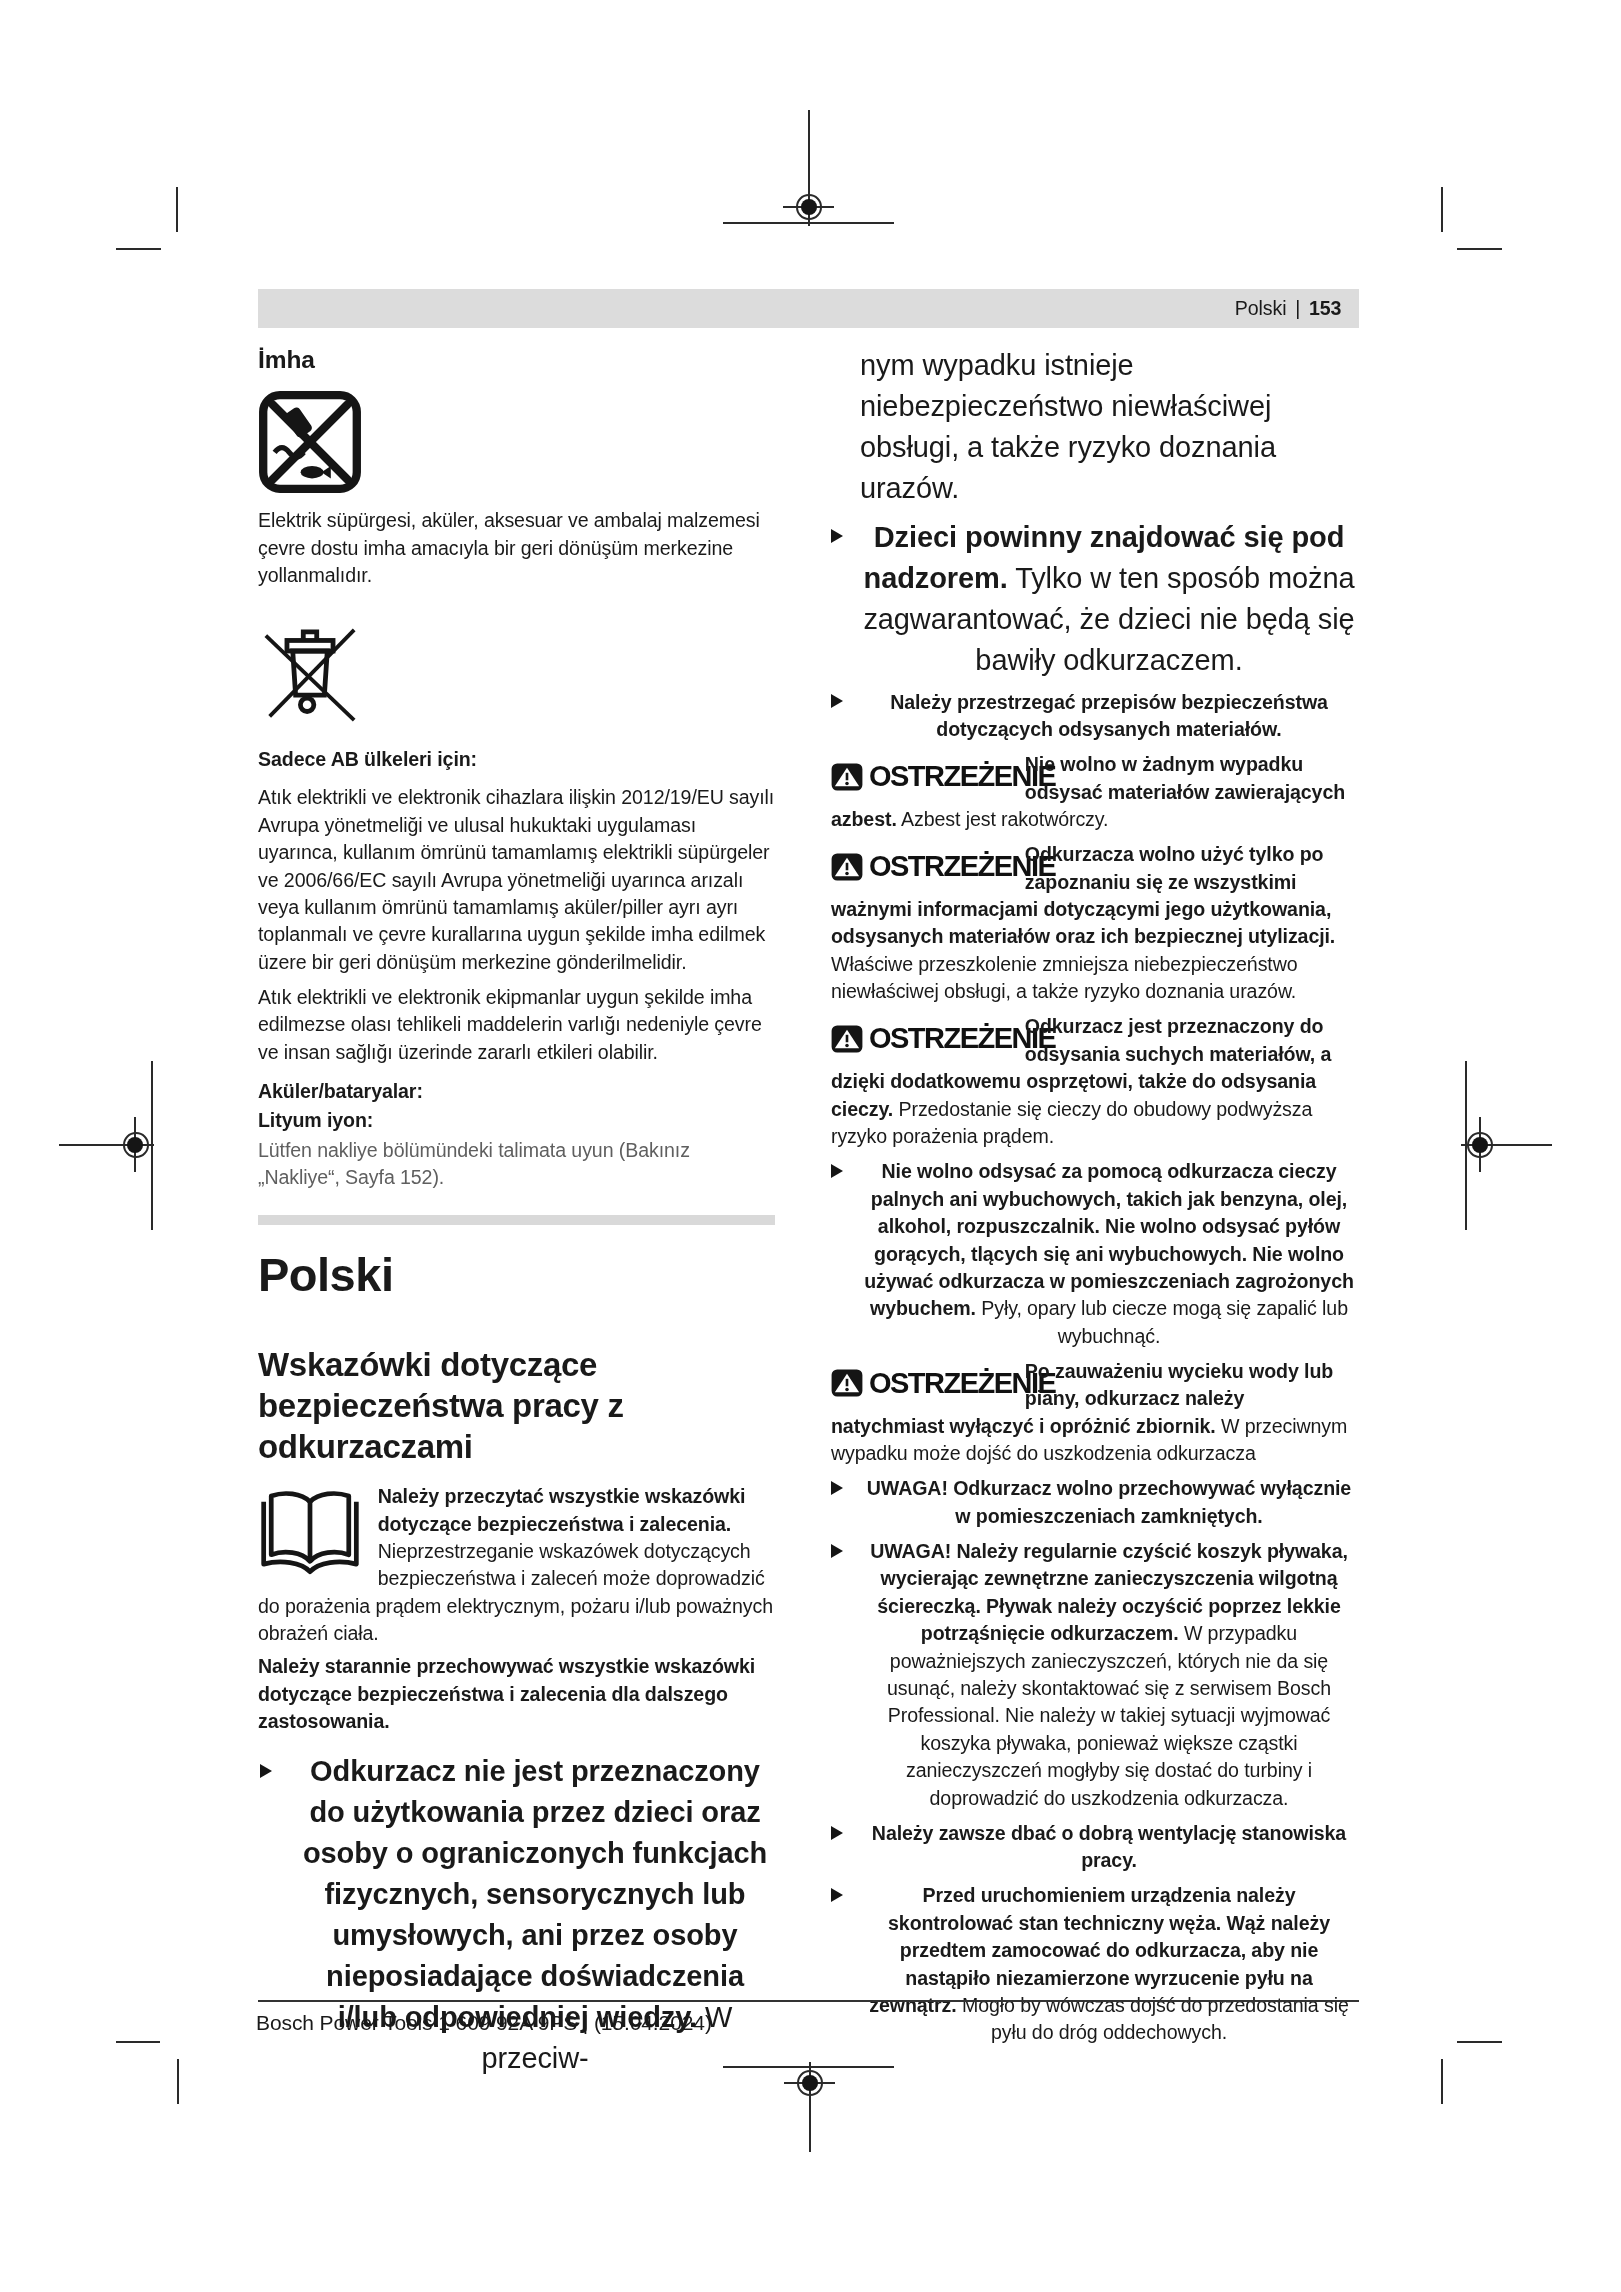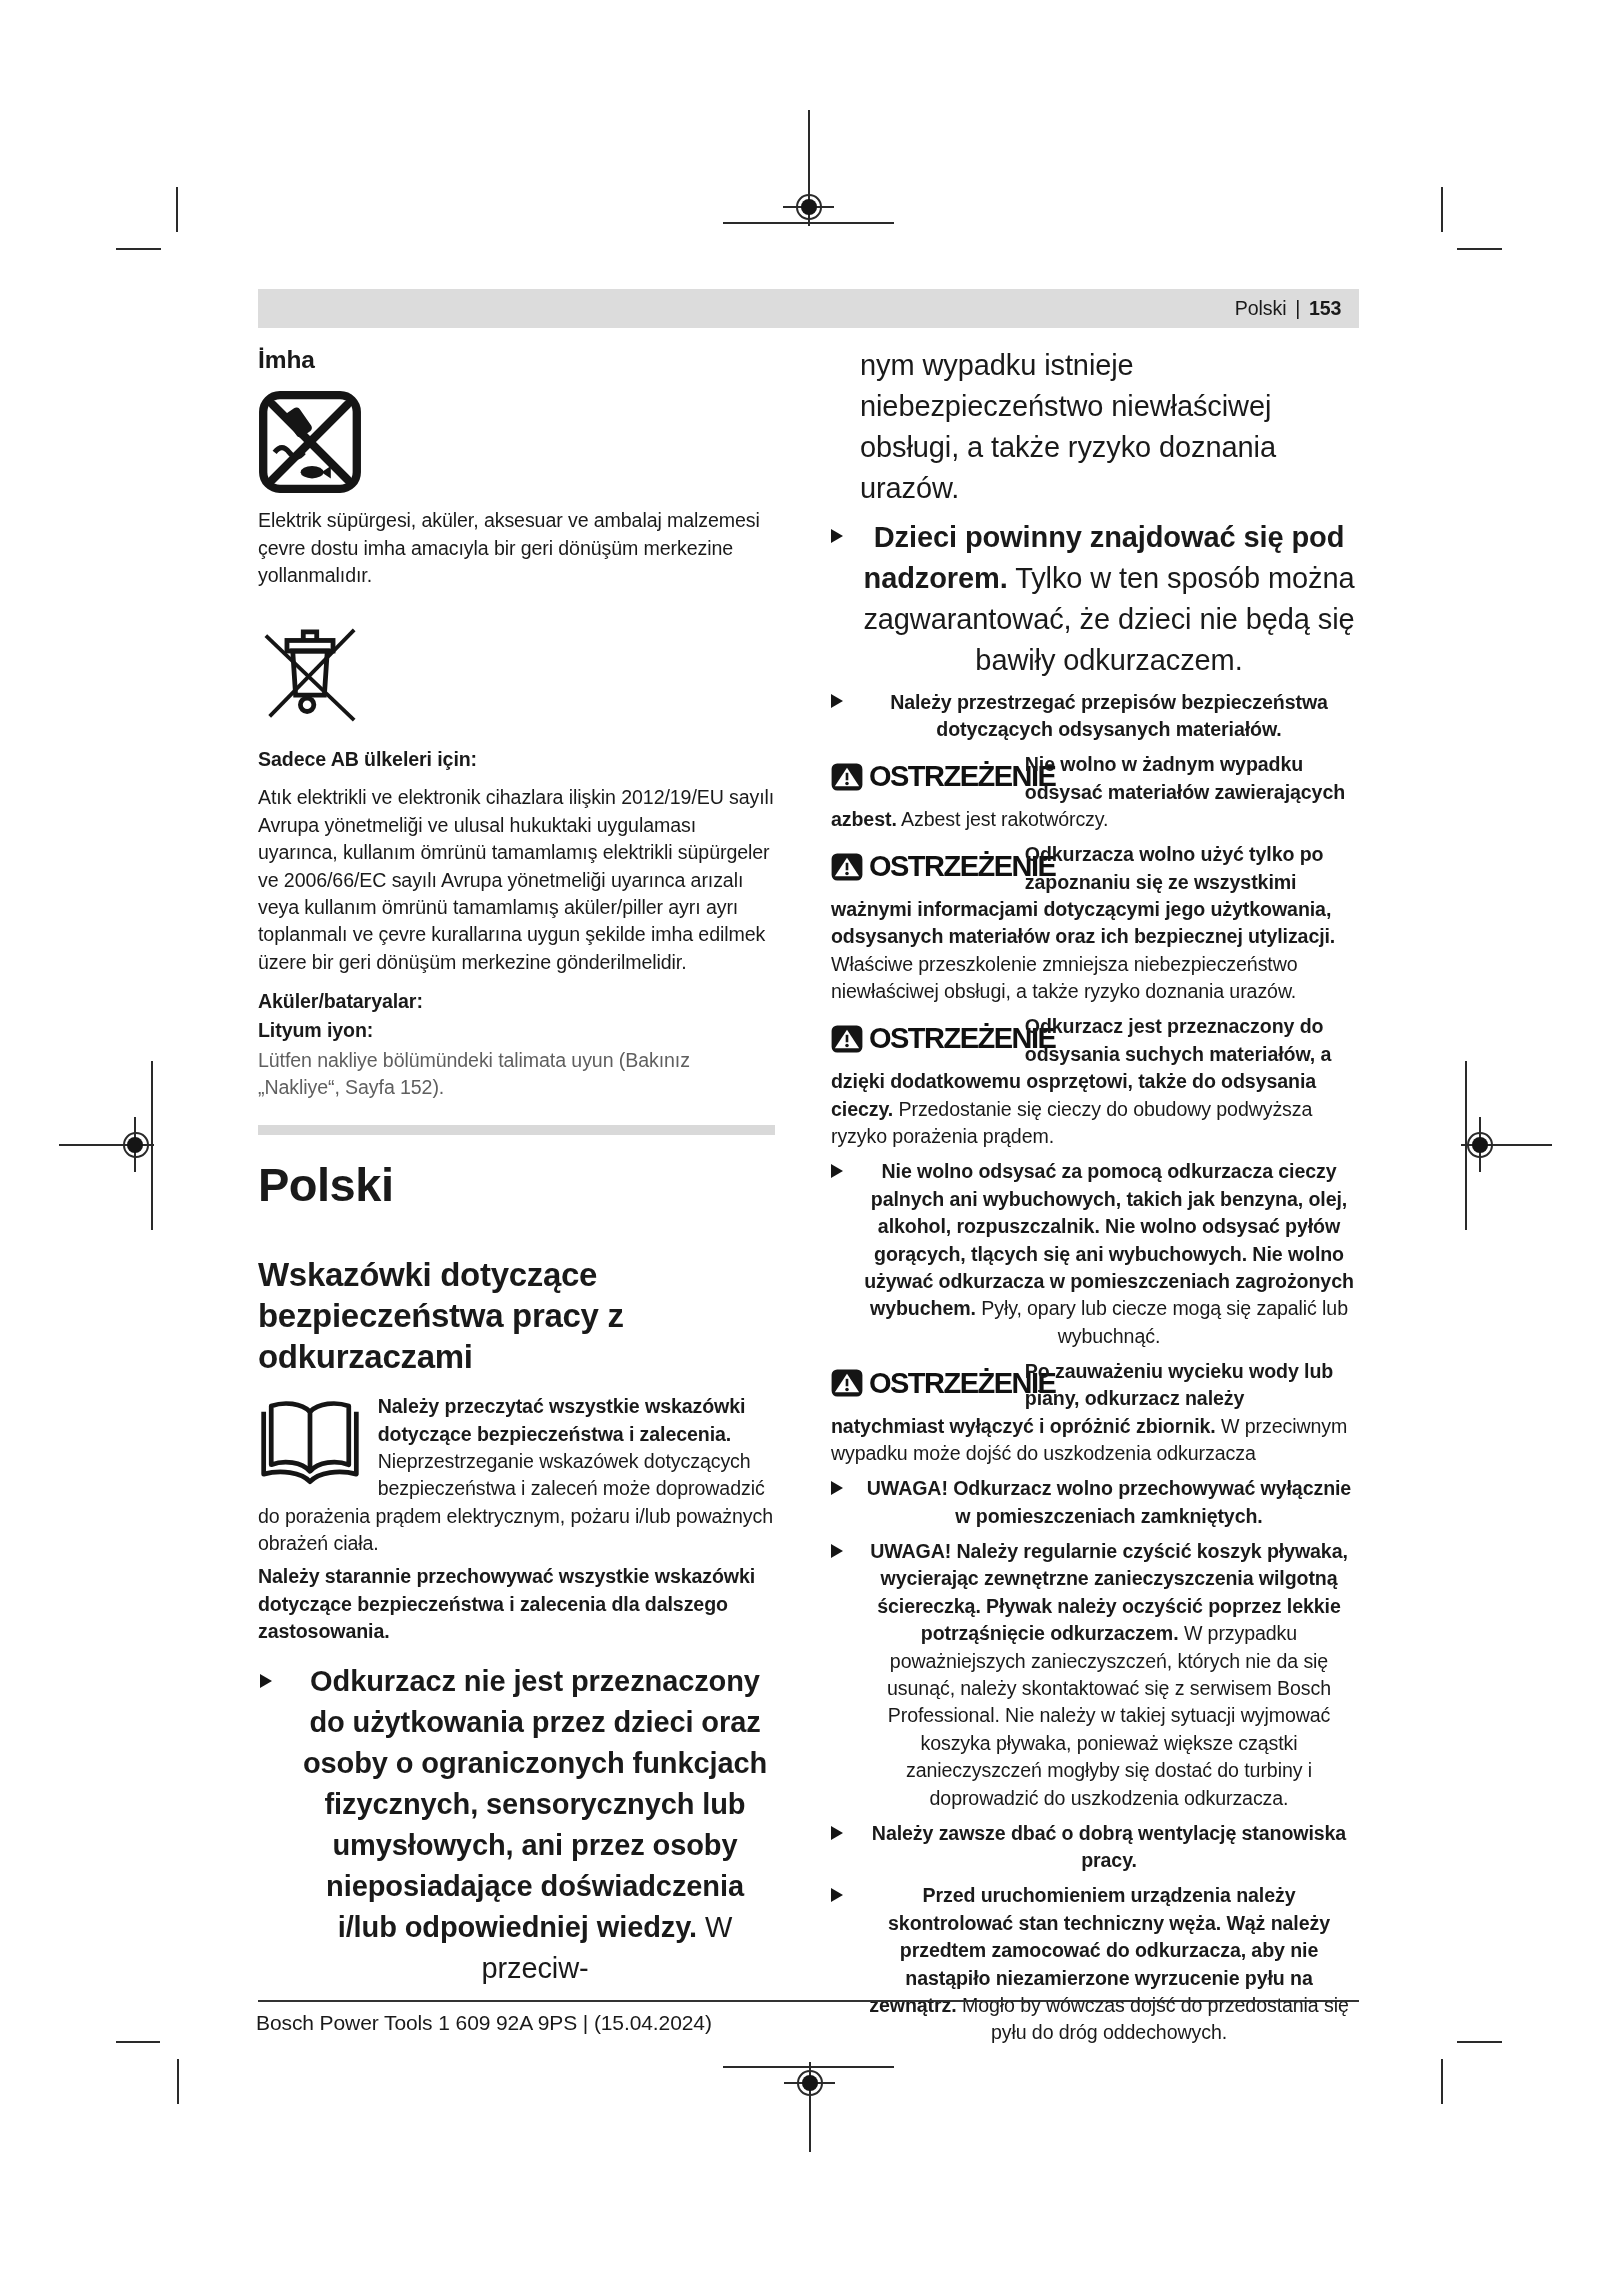--- a/index.html
+++ b/index.html
@@ -138,20 +138,21 @@
         <path d="M43 41 v-9 h14 v9" fill="none" stroke="#151515" stroke-width="5"></path>
         <circle cx="47" cy="108" r="7" fill="none" stroke="#151515" stroke-width="5"></circle>
         <line x1="4" y1="36" x2="96" y2="124" stroke="#151515" stroke-width="4"></line>
         <line x1="96" y1="30" x2="8" y2="120" stroke="#151515" stroke-width="4"></line>
       </svg>
     </span>
   </div>
 
   <p class="bold h-eu">Sadece AB ülkeleri için:</p>
   <p>Atık elektrikli ve elektronik cihazlara ilişkin 2012/19/EU sayılı Avrupa yönetmeliği ve ulusal hukuktaki uygulaması uyarınca, kullanım ömrünü tamamlamış elektrikli süpürgeler ve 2006/66/EC sayılı Avrupa yönetmeliği uyarınca arızalı veya kullanım ömrünü tamamlamış aküler/piller ayrı ayrı toplanmalı ve çevre kurallarına uygun şekilde imha edilmek üzere bir geri dönüşüm merkezine gönderilmelidir.</p>
+  <p>Atık elektrikli ve elektronik ekipmanlar uygun şekilde imha edilmezse olası tehlikeli maddelerin varlığı nedeniyle çevre ve insan sağlığı üzerinde zararlı etkileri olabilir.</p>
 
   <p class="bold mt">Aküler/bataryalar:</p>
   <p class="bold h-li">Lityum iyon:</p>
   <p class="muted">Lütfen nakliye bölümündeki talimata uyun (Bakınız „Nakliye“, Sayfa 152).</p>
 
   <div class="divider"></div>
 
   <h1 class="polski">Polski</h1>
   <h2 class="sect">Wskazówki dotyczące bezpieczeństwa pracy z odkurzaczami</h2>
 

